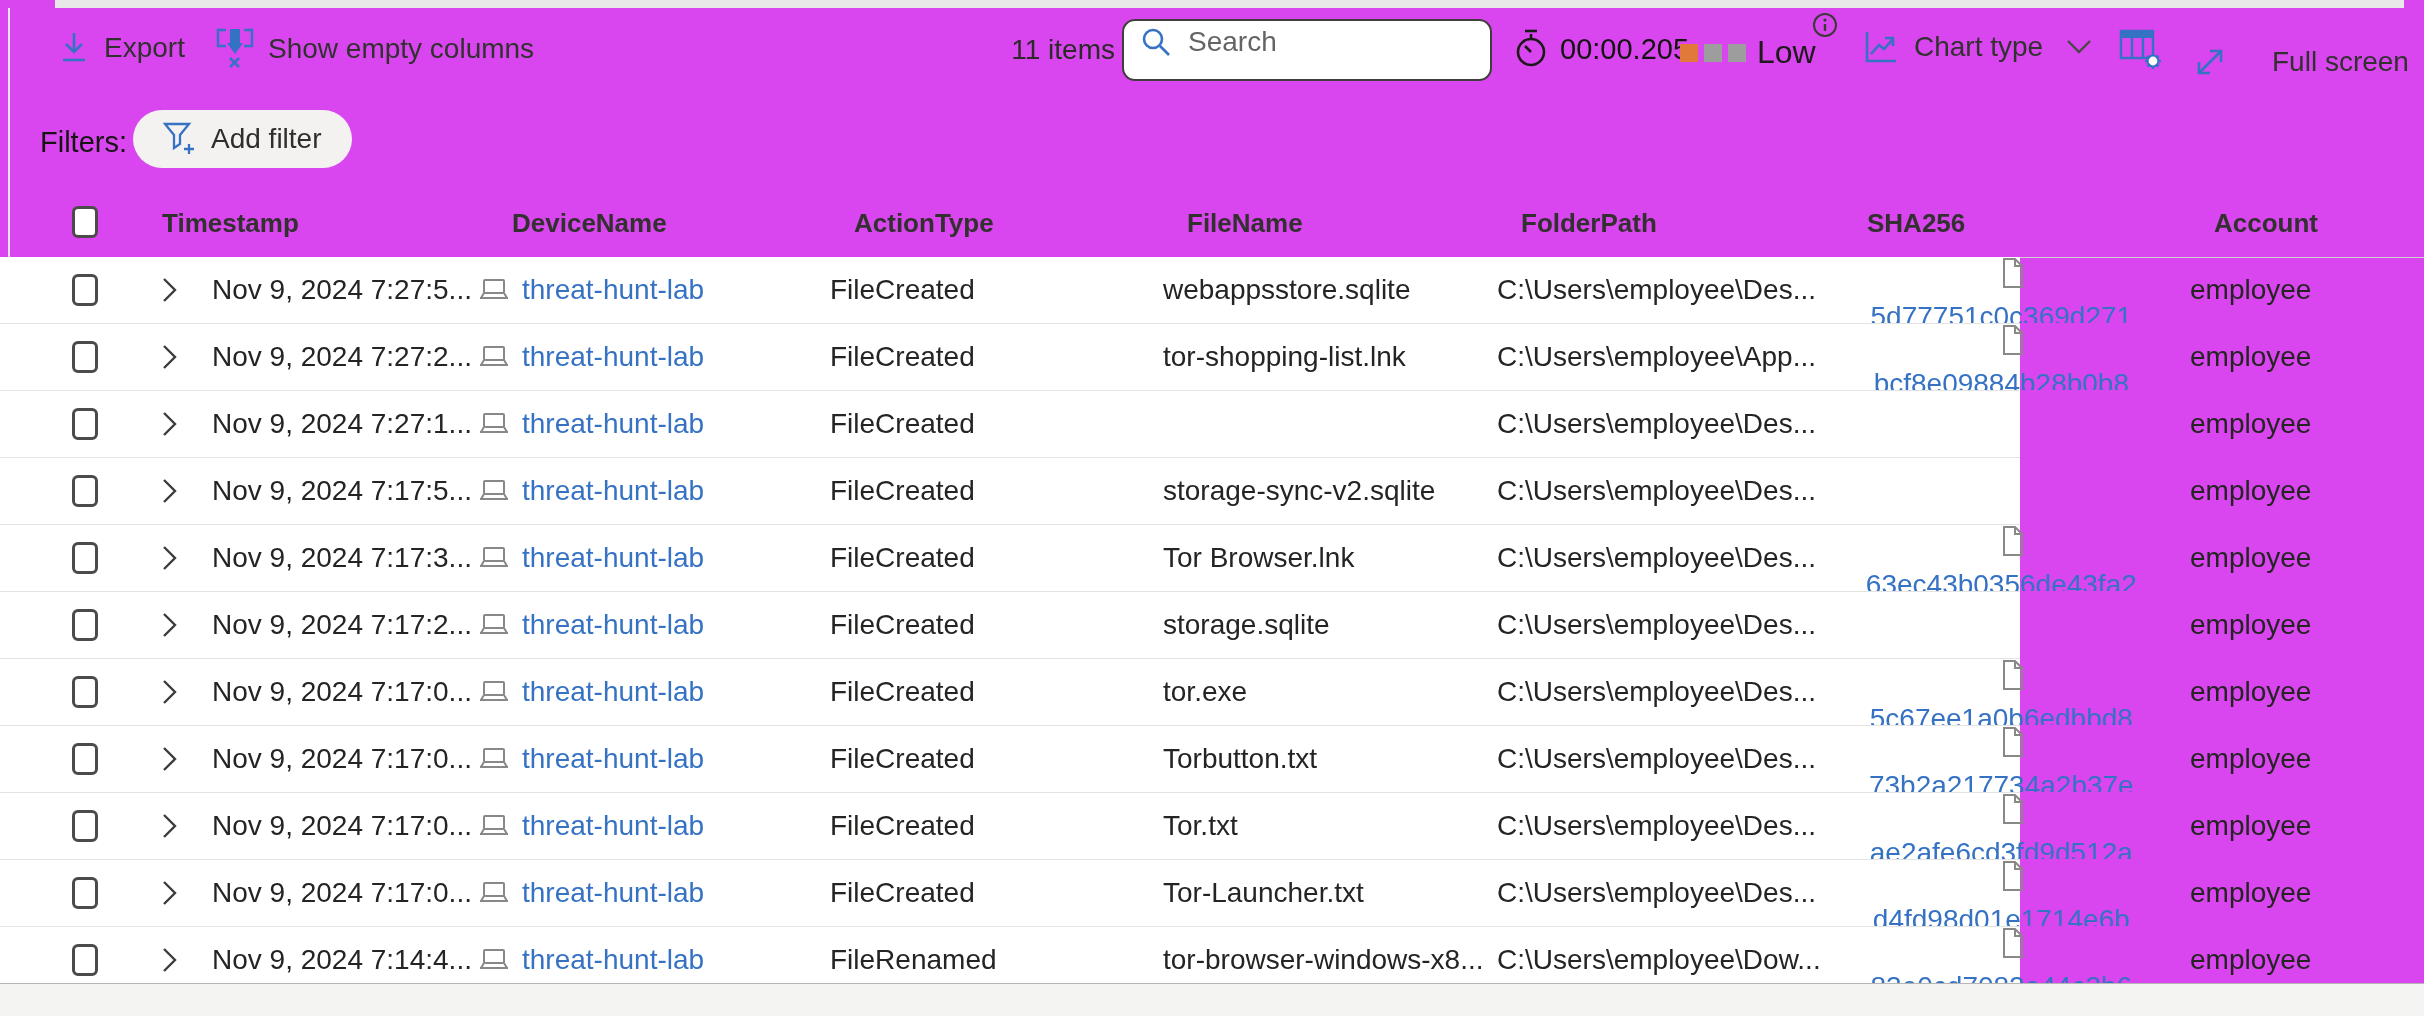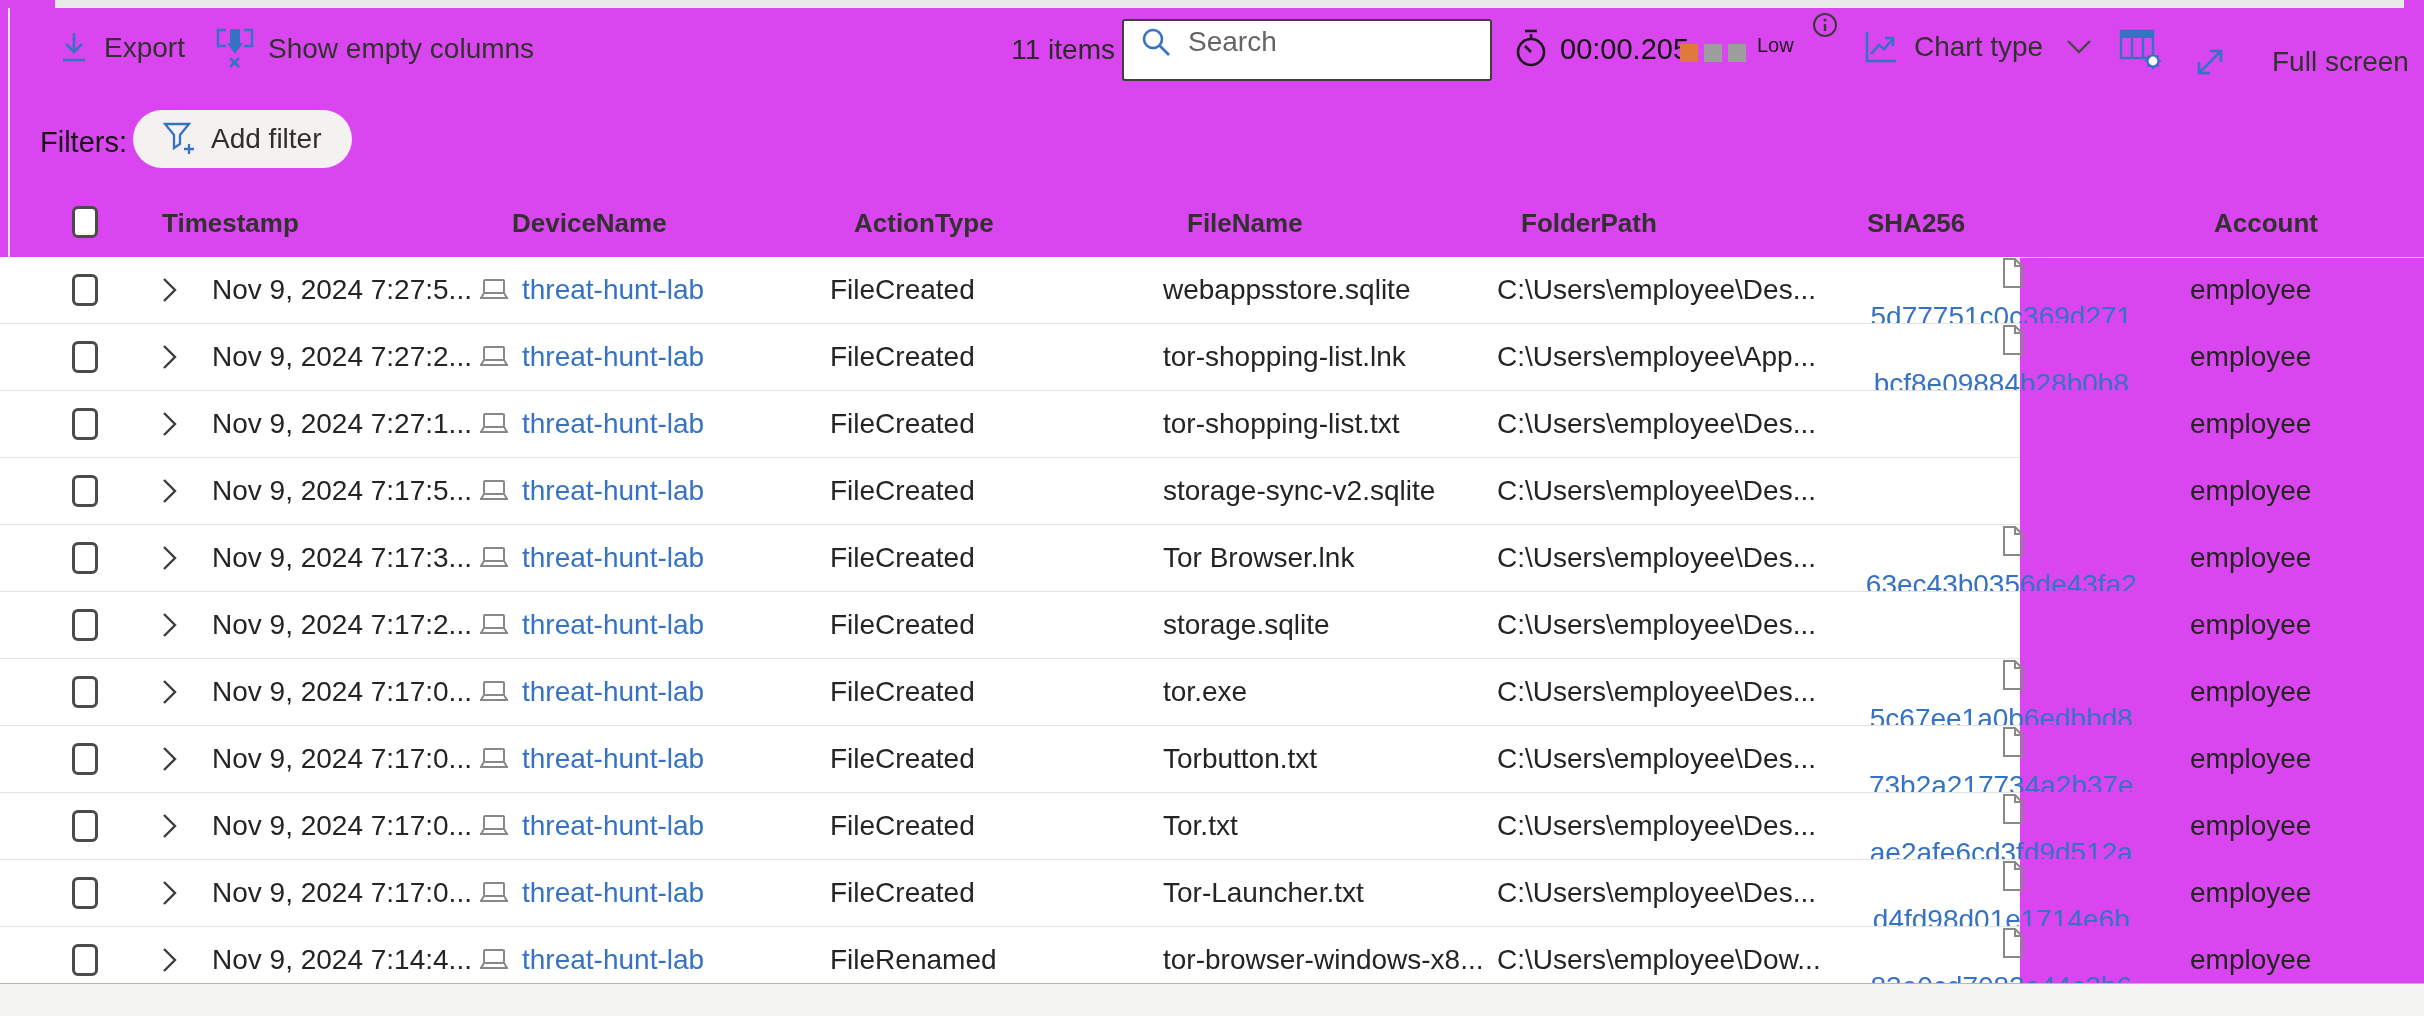--- a/index.html
+++ b/index.html
@@ -16,32 +16,32 @@
   .ic { display:inline-flex; align-items:center; justify-content:center; }
   .ic-blue { color:var(--accent-blue,#3572c4); }
   .ic-dark { color:#1b1a19; }
   .ic-gray { color:#8a8886; }
 
   .export-btn { left:58px; top:30px; }
   .showempty-btn { left:216px; top:28px; }
   .items-count { position:absolute; left:940px; top:34px; width:175px; text-align:right;
                  font-size:28px; color:#2b2a29; }
   .searchbox { position:absolute; left:1122px; top:19px; width:370px; height:62px;
-               border:2px solid #3f3e3d; border-radius:3px; background:#fff;
+               border:2px solid #3f3e3d; border-radius:13px; background:#fff;
                display:flex; align-items:center; padding:0 0 16px 16px; box-sizing:border-box; }
   .searchbox input { border:none; outline:none; font-size:28px; width:250px; margin-left:14px;
                      font-family:"Liberation Sans", sans-serif; color:#201f1e; background:transparent; }
   .searchbox input::placeholder { color:#666462; }
   .stopwatch { position:absolute; left:1512px; top:27px; }
   .timer { position:absolute; left:1560px; top:33px; font-size:29px; color:#141312; }
   .sq { position:absolute; top:44px; width:18px; height:18px; }
   .sq1 { left:1680px; background:var(--usage-active,#e1793a); }
   .sq2 { left:1704px; background:var(--usage-inactive,#9d9d9d); }
   .sq3 { left:1728px; background:var(--usage-inactive,#9d9d9d); }
-  .low-label { position:absolute; left:1757px; top:34px; font-size:20px; color:#1c1b1a; }
+  .low-label { position:absolute; left:1757px; top:34px; font-size:32px; color:#1c1b1a; }
   .info-btn { position:absolute; left:1812px; top:12px; background:none; border:none; padding:0; cursor:pointer; color:#3b3a39; }
   .charttype-btn { left:1862px; top:28px; }
   .chev-gap { margin-left:8px; }
   .customize-btn { position:absolute; left:2118px; top:26px; background:none; border:none; padding:0; cursor:pointer; }
   .fullscreen-btn { left:2192px; top:44px;gap:44px; }
 
   
   .filters-label { position:absolute; left:40px; top:126px; font-size:29px; color:#161514; }
   .addfilter-btn { position:absolute; left:133px; top:110px; height:58px; padding:0 30px;
                    display:flex; align-items:center; gap:14px; background:#f3f2f1;
@@ -309,21 +309,20 @@
               <g fill="none" stroke="currentColor" stroke-width="2">
                 <rect x="6" y="4" width="20" height="13" rx="1"></rect>
                 <path d="M6 17l-3 5M26 17l3 5"></path>
                 <path d="M2 22h28"></path>
               </g>
             </svg>
           </span>
           <a class="link">threat-hunt-lab</a>
         </span>
         <span class="cell c-act">FileCreated</span>
-        <span class="cell c-file">tor-shopping-list.txt</span>
         <span class="cell c-fold">C:\Users\employee\Des...</span>
         <span class="cell c-sha cellflex"></span>
         <span class="cell c-acct">employee</span>
       </div>
       <div class="trow">
         <span class="cb"></span>
         <span class="expander">
           <svg width="22" height="30" viewBox="0 0 22 30">
             <path d="M6 4l11 11L6 26" fill="none" stroke="currentColor" stroke-width="2.4"></path>
           </svg>

